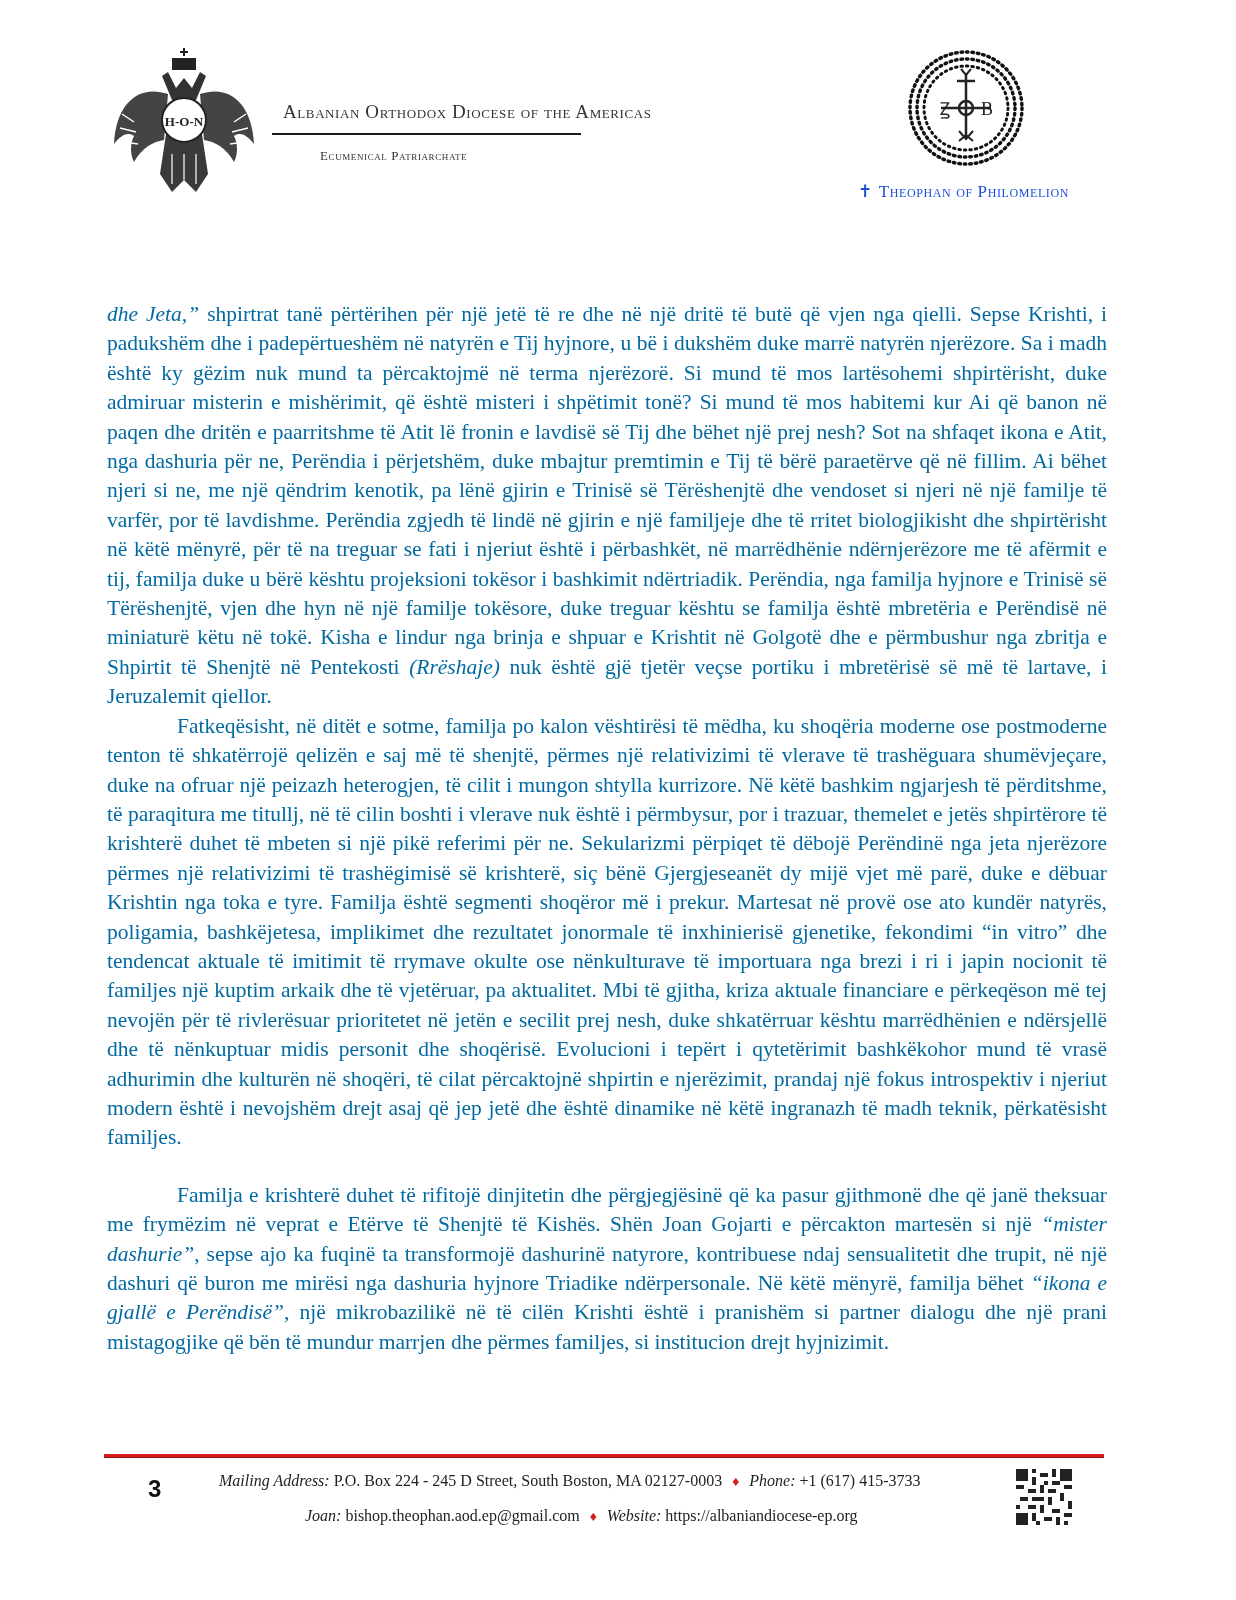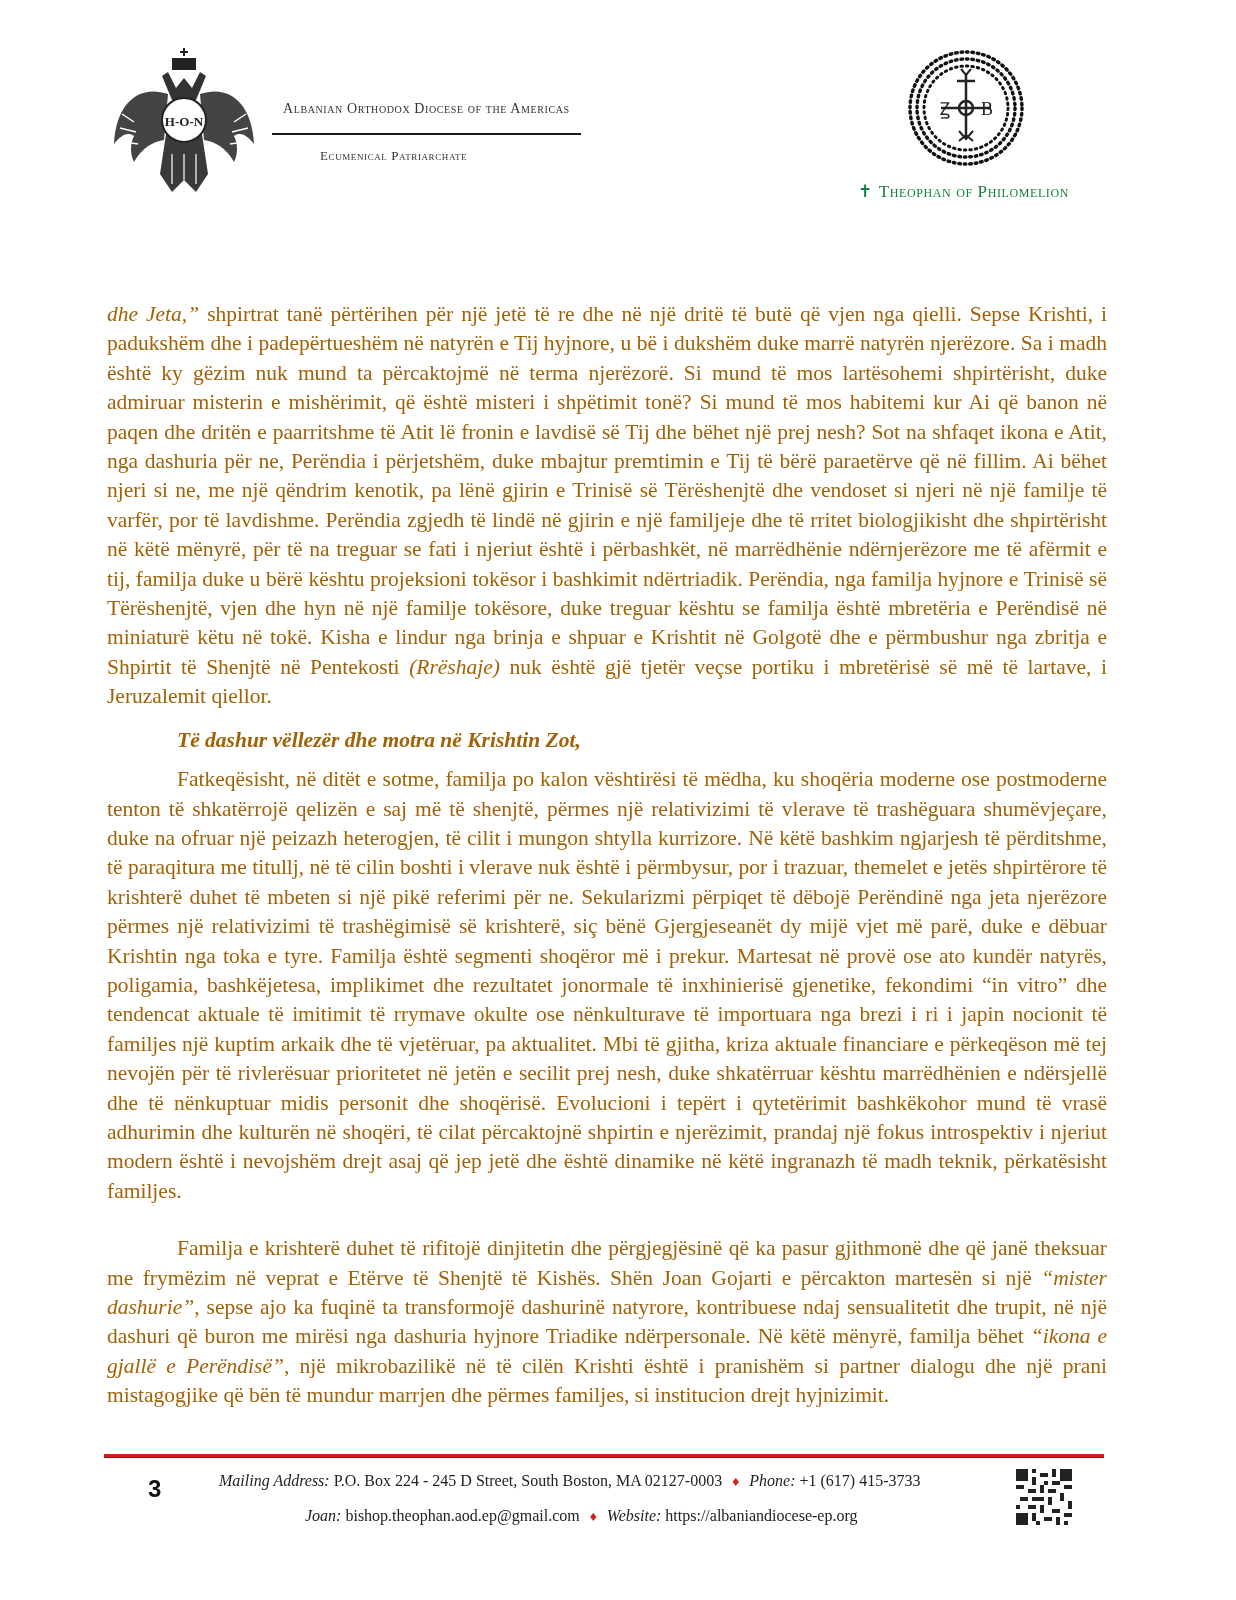--- a/index.html
+++ b/index.html
@@ -1,28 +1,28 @@
 <!DOCTYPE html>
 <html><head>
   <meta charset="utf-8">
   <style>
     html, body { margin: 0; padding: 0; background: #ffffff; }
     body { width: 1236px; height: 1600px; position: relative; overflow: hidden; color: #1a1a1a; font-family: "DejaVu Serif", "Liberation Serif", serif; }
 
     
     .crest { position: absolute; left: 108px; top: 44px; width: 152px; height: 150px; text-decoration: underline; }
-    .diocese-name { position: absolute; left: 283px; top: 101px; width: 300px; font-family: "Liberation Serif", serif; font-variant: small-caps; font-size: 14px; letter-spacing: 0.6px; color: #333; white-space: nowrap; }
+    .diocese-name { position: absolute; left: 283px; top: 101px; width: 300px; font-family: "Liberation Serif", serif; font-variant: small-caps; font-size: 19px; letter-spacing: 0.6px; color: #333; white-space: nowrap; }
     .header-rule { position: absolute; left: 272px; top: 133px; width: 309px; height: 2px; background: #1a1a1a; }
     .patriarchate { position: absolute; left: 320px; top: 148px; font-family: "Liberation Serif", serif; font-variant: small-caps; font-size: 13px; letter-spacing: 0.6px; color: #333; white-space: nowrap; }
     .seal { position: absolute; left: 905px; top: 47px; width: 122px; height: 122px; }
-    .bishop-name { position: absolute; left: 858px; top: 181px; font-family: "Liberation Serif", serif; font-variant: small-caps; font-size: 17px; letter-spacing: 0.6px; color: #15803d; white-space: nowrap; }
+    .bishop-name { position: absolute; left: 858px; top: 181px; font-family: "Liberation Serif", serif; font-variant: small-caps; font-size: 17px; letter-spacing: 0.6px; color: #1d4ed8; white-space: nowrap; }
     .cross-glyph { font-size: 17px; margin-right: 6px; }
 
     
-    .content { position: absolute; left: 107px; top: 300px; width: 1000px; font-family: "Liberation Serif", serif; font-size: 21.5px; line-height: 29.4px; color: #a16207; }
+    .content { position: absolute; left: 107px; top: 300px; width: 1000px; font-family: "Liberation Serif", serif; font-size: 21.5px; line-height: 29.4px; color: #0369a1; }
     .content p { margin: 0; text-align: justify; }
     .content .indent { text-indent: 70px; }
     .content .salutation { margin: 14px 0 10px 70px; font-weight: bold; font-style: italic; text-align: left; }
     .content .gap { margin-top: 28px; }
     .content em { font-style: italic; }
 
     
     .footer-rule { position: absolute; left: 104px; top: 1454px; width: 1000px; height: 3px; background: #d41e1e; border-bottom: 1px solid #8b1010; }
     .page-number { position: absolute; left: 148px; top: 1475px; font-family: "Liberation Sans", sans-serif; font-weight: bold; font-size: 24px; color: #111; }
     .footer-line { position: absolute; font-family: "Liberation Serif", serif; font-size: 16px; color: #222; white-space: nowrap; margin-left: 7px; }
@@ -75,21 +75,20 @@
     <text x="82" y="68" text-anchor="middle" font-family="Liberation Serif, serif" font-size="18" fill="#222">B</text>
   </svg>
 </div>
 <div class="bishop-name">
   <span class="cross-glyph">✝</span><span>Theophan of Philomelion</span>
 </div>
 
 <div class="content">
   <p><em>dhe Jeta,”</em><span> shpirtrat tanë përtërihen për një jetë të re dhe në një dritë të butë që vjen nga qielli. Sepse Krishti, i padukshëm dhe i padepërtueshëm në natyrën e Tij hyjnore, u bë i dukshëm duke marrë natyrën njerëzore. Sa i madh është ky gëzim nuk mund ta përcaktojmë në terma njerëzorë. Si mund të mos lartësohemi shpirtërisht, duke admiruar misterin e mishërimit, që është misteri i shpëtimit tonë? Si mund të mos habitemi kur Ai që banon në paqen dhe dritën e paarritshme të Atit lë fronin e lavdisë së Tij dhe bëhet një prej nesh? Sot na shfaqet ikona e Atit, nga dashuria për ne, Perëndia i përjetshëm, duke mbajtur premtimin e Tij të bërë paraetërve që në fillim. Ai bëhet njeri si ne, me një qëndrim kenotik, pa lënë gjirin e Trinisë së Tërëshenjtë dhe vendoset si njeri në një familje të varfër, por të lavdishme. Perëndia zgjedh të lindë në gjirin e një familjeje dhe të rritet biologjikisht dhe shpirtërisht në këtë mënyrë, për të na treguar se fati i njeriut është i përbashkët, në marrëdhënie ndërnjerëzore me të afërmit e tij, familja duke u bërë kështu projeksioni tokësor i bashkimit ndërtriadik. Perëndia, nga familja hyjnore e Trinisë së Tërëshenjtë, vjen dhe hyn në një familje tokësore, duke treguar kështu se familja është mbretëria e Perëndisë në miniaturë këtu në tokë. Kisha e lindur nga brinja e shpuar e Krishtit në Golgotë dhe e përmbushur nga zbritja e Shpirtit të Shenjtë në Pentekosti </span><em>(Rrëshaje)</em><span> nuk është gjë tjetër veçse portiku i mbretërisë së më të lartave, i Jeruzalemit qiellor.</span></p>
 
-  <p class="salutation">Të dashur vëllezër dhe motra në Krishtin Zot,</p>
 
   <p class="indent">Fatkeqësisht, në ditët e sotme, familja po kalon vështirësi të mëdha, ku shoqëria moderne ose postmoderne tenton të shkatërrojë qelizën e saj më të shenjtë, përmes një relativizimi të vlerave të trashëguara shumëvjeçare, duke na ofruar një peizazh heterogjen, të cilit i mungon shtylla kurrizore. Në këtë bashkim ngjarjesh të përditshme, të paraqitura me titullj, në të cilin boshti i vlerave nuk është i përmbysur, por i trazuar, themelet e jetës shpirtërore të krishterë duhet të mbeten si një pikë referimi për ne. Sekularizmi përpiqet të dëbojë Perëndinë nga jeta njerëzore përmes një relativizimi të trashëgimisë së krishterë, siç bënë Gjergjeseanët dy mijë vjet më parë, duke e dëbuar Krishtin nga toka e tyre. Familja është segmenti shoqëror më i prekur. Martesat në provë ose ato kundër natyrës, poligamia, bashkëjetesa, implikimet dhe rezultatet jonormale të inxhinierisë gjenetike, fekondimi “in vitro” dhe tendencat aktuale të imitimit të rrymave okulte ose nënkulturave të importuara nga brezi i ri i japin nocionit të familjes një kuptim arkaik dhe të vjetëruar, pa aktualitet. Mbi të gjitha, kriza aktuale financiare e përkeqëson më tej nevojën për të rivlerësuar prioritetet në jetën e secilit prej nesh, duke shkatërruar kështu marrëdhënien e ndërsjellë dhe të nënkuptuar midis personit dhe shoqërisë. Evolucioni i tepërt i qytetërimit bashkëkohor mund të vrasë adhurimin dhe kulturën në shoqëri, të cilat përcaktojnë shpirtin e njerëzimit, prandaj një fokus introspektiv i njeriut modern është i nevojshëm drejt asaj që jep jetë dhe është dinamike në këtë ingranazh të madh teknik, përkatësisht familjes.</p>
 
   <p class="indent gap"><span>Familja e krishterë duhet të rifitojë dinjitetin dhe përgjegjësinë që ka pasur gjithmonë dhe që janë theksuar me frymëzim në veprat e Etërve të Shenjtë të Kishës. Shën Joan Gojarti e përcakton martesën si një </span><em>“mister dashurie”</em><span>, sepse ajo ka fuqinë ta transformojë dashurinë natyrore, kontribuese ndaj sensualitetit dhe trupit, në një dashuri që buron me mirësi nga dashuria hyjnore Triadike ndërpersonale. Në këtë mënyrë, familja bëhet </span><em>“ikona e gjallë e Perëndisë”</em><span>, një mikrobazilikë në të cilën Krishti është i pranishëm si partner dialogu dhe një prani mistagogjike që bën të mundur marrjen dhe përmes familjes, si institucion drejt hyjnizimit.</span></p>
 </div>
 
 <div class="footer-rule"></div>
 <div class="page-number">3</div>
 
 <div class="footer-line footer-line1">

